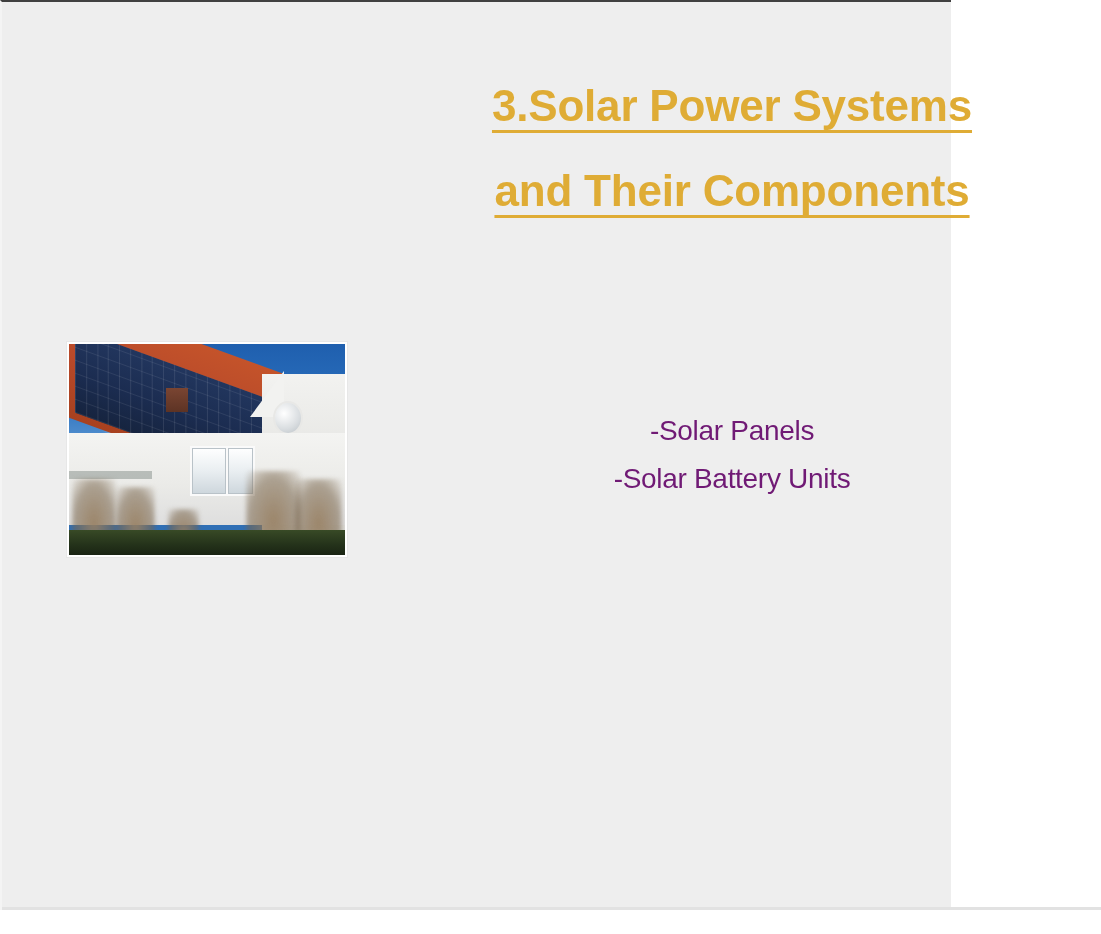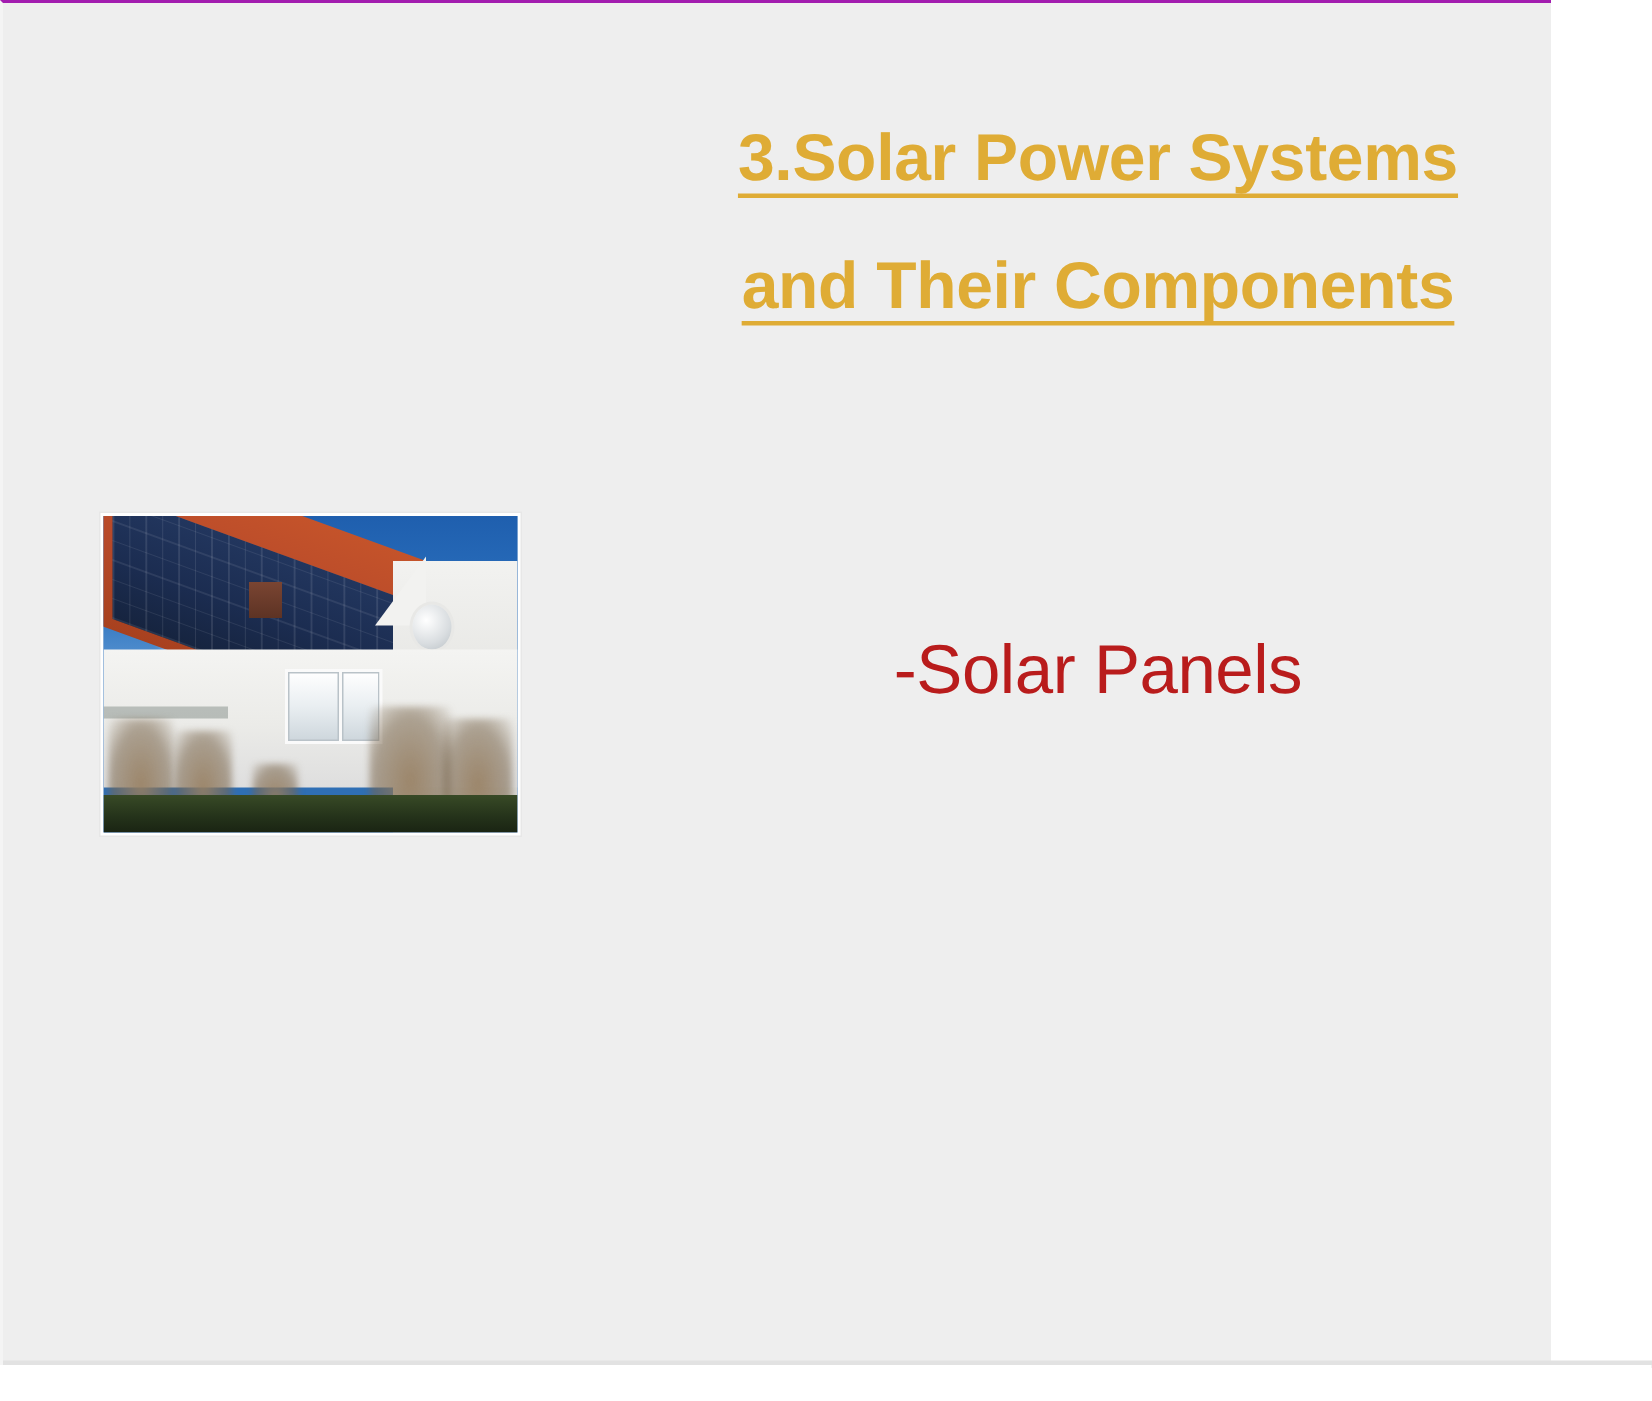--- a/index.html
+++ b/index.html
@@ -12,26 +12,26 @@
     height: 934px;
     overflow: hidden;
     font-family: "Liberation Sans", sans-serif;
   }
 
   
   .slide {
     position: absolute;
     left: 0;
     top: 0;
-    width: 1034px;
+    width: 951px;
     height: 910px;
     background: #eeeeee;
     box-sizing: border-box;
     border-left: 2px solid #f4f4f4;
-    border-top: 2px solid #a21caf;
+    border-top: 2px solid #404040;
   }
   .slide-bottom-rule {
     position: absolute;
     left: 0;
     top: 905px;
     width: 1101px;
     height: 5px;
     background: #e2e2e2;
   }
   .page-footer-white {
@@ -210,22 +210,22 @@
   }
   .body-list {
     position: absolute;
     left: 0;
     top: 405px;
     width: 550px;
     margin: 0;
     padding: 0;
     list-style: none;
     text-align: center;
-    color: #b91c1c;
-    font-size: 46px;
+    color: #701a75;
+    font-size: 28px;
     font-weight: 400;
     line-height: 1.73;
     letter-spacing: -0.3px;
   }
   .body-list li { margin: 0; padding: 0; white-space: nowrap; }
 </style>
 </head>
 <body>
 
 <div class="slide">
@@ -255,20 +255,21 @@
         <div class="shrub s4"></div>
         <div class="grass"></div>
       </div>
     </div>
 
     <div class="text-col">
       <h1 class="heading">3.Solar Power Systems and Their Components</h1>
 
       <ul class="body-list">
         <li>-Solar Panels</li>
+        <li>-Solar Battery Units</li>
       </ul>
     </div>
 
   </div>
   <div class="slide-bottom-rule"></div>
 </div>
 
 <div class="page-footer-white"></div>
 
 </body></html>

